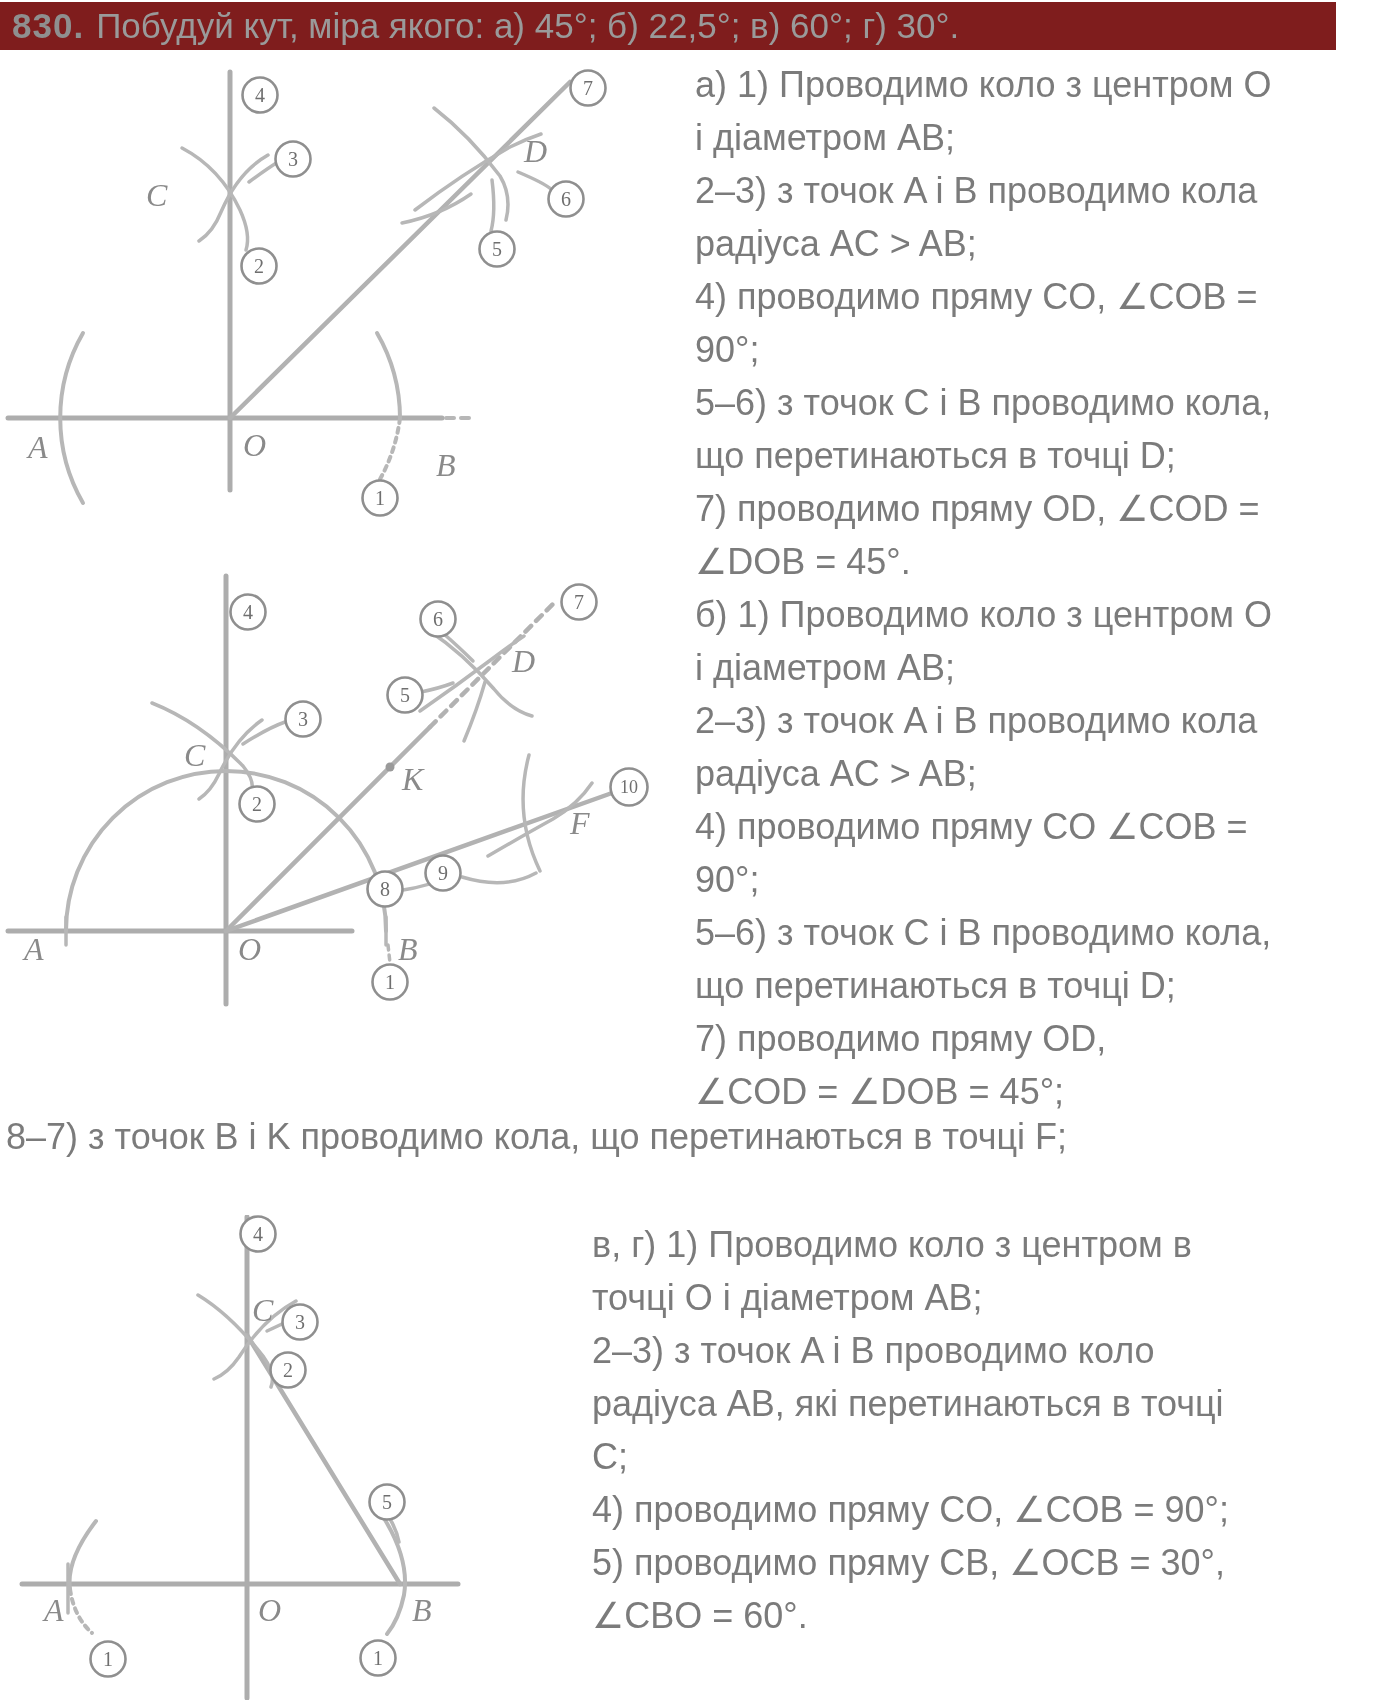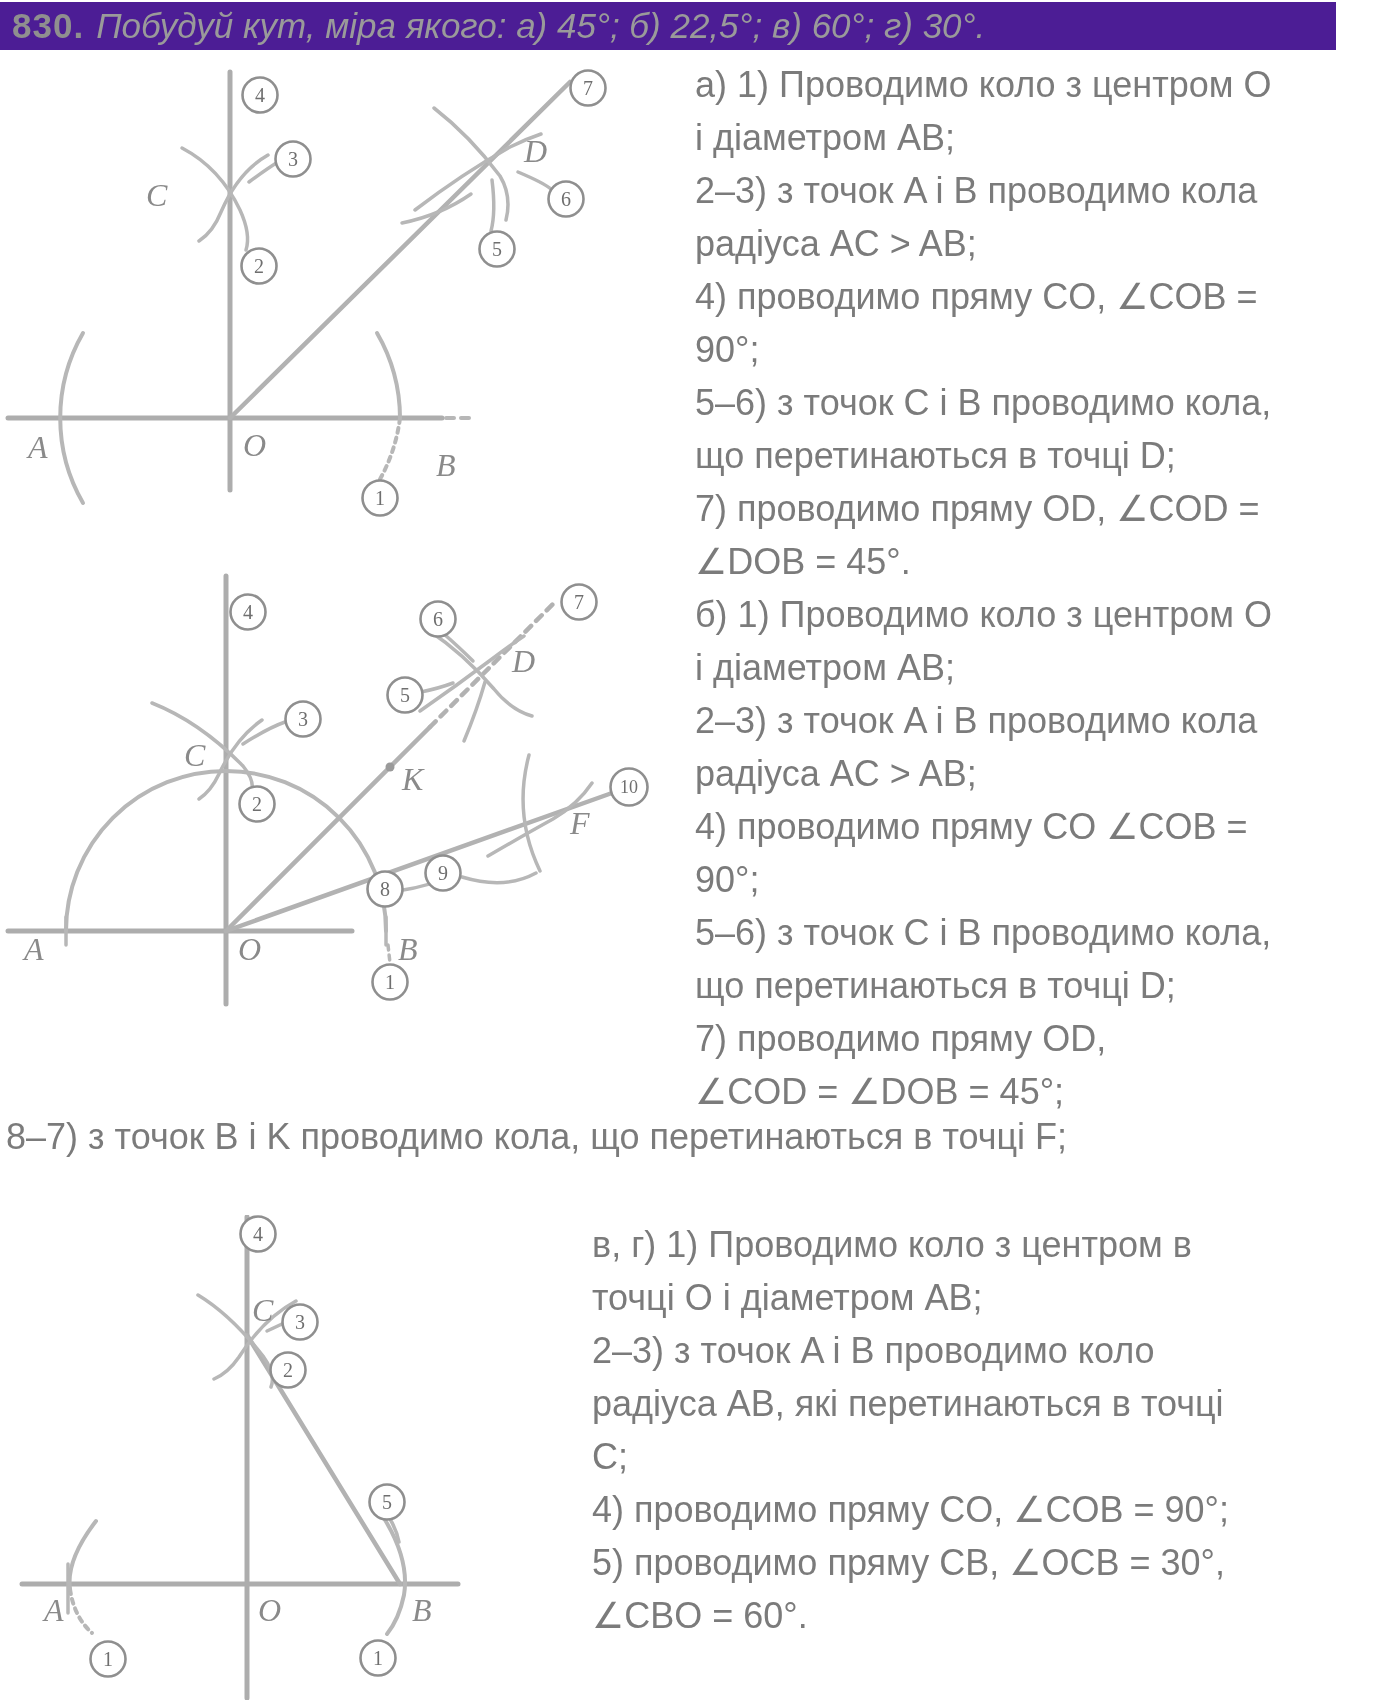--- a/index.html
+++ b/index.html
@@ -1,23 +1,23 @@
 <!DOCTYPE html>
 <html><head>
 <meta charset="utf-8">
 <style>
   html,body{margin:0;padding:0;}
   body{width:1390px;height:1700px;position:relative;background:#ffffff;overflow:hidden;
        font-family:"Liberation Sans",sans-serif;}
   .page{position:absolute;inset:0;}
-  .titlebar{position:absolute;left:0;top:2px;width:1336px;height:48px;background:#4c1d95;
+  .titlebar{position:absolute;left:0;top:2px;width:1336px;height:48px;background:#7f1d1d;
             display:flex;align-items:center;padding-left:12px;box-sizing:border-box;
             font-size:35px;white-space:nowrap;}
   .titlebar .num{font-weight:bold;color:#8f8f8f;letter-spacing:1px;}
-  .titlebar .ttl{font-style:italic;color:#9a9a9a;margin-left:12px;}
+  .titlebar .ttl{color:#9a9a9a;margin-left:12px;}
   .txtcol{position:absolute;color:#7b7b7b;font-size:36px;line-height:53px;white-space:nowrap;}
   .txtcol .ln{height:53px;}
   #colAB{left:695px;top:58px;width:700px;}
   #wide{left:6px;top:1110px;width:1384px;}
   #colVG{left:592px;top:1218px;width:800px;}
   svg{position:absolute;}
   #d1{left:0;top:60px;}
   #d2{left:0;top:540px;}
   #d3{left:0;top:1215px;}
   .mainline{stroke:#adadad;stroke-width:5;fill:none;stroke-linecap:round;}

